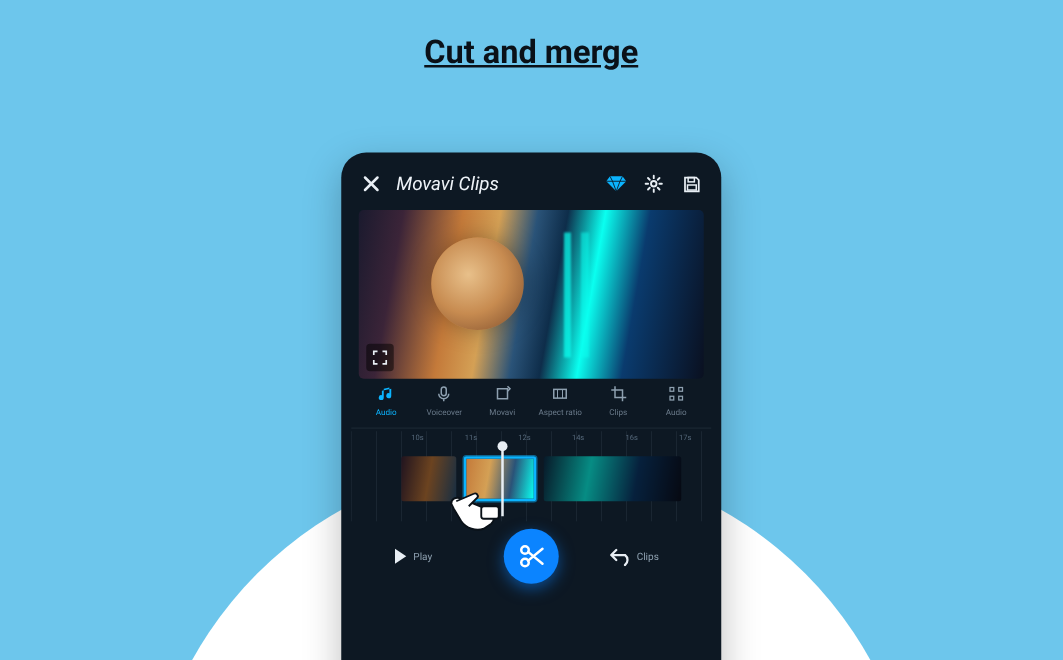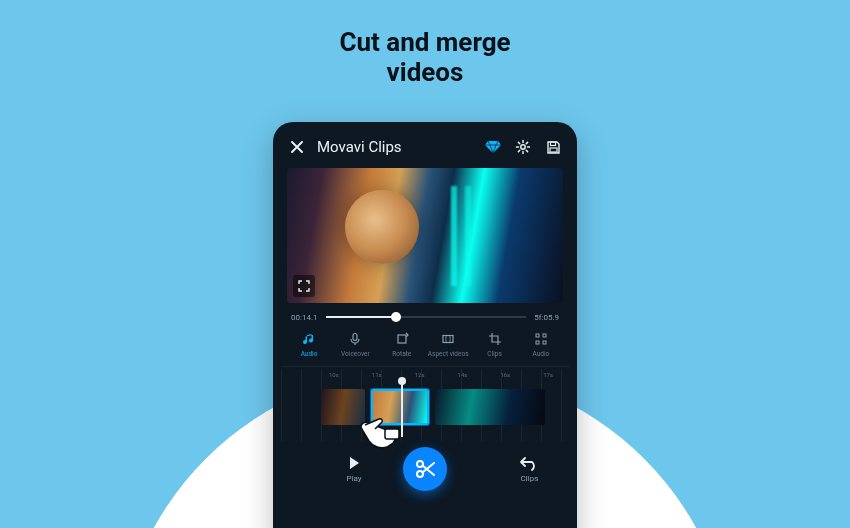--- a/index.html
+++ b/index.html
@@ -11,20 +11,21 @@
     position: relative;
     overflow: hidden;
   }
   .headline {
     text-align: center;
     font-weight: 700;
     font-size: 26px;
     color: #0a1118;
     padding-top: 28px;
     line-height: 1.15;
+    text-decoration: underline;
   }
   .white-circle {
     position: absolute;
     width: 620px;
     height: 620px;
     background: #fff;
     border-radius: 50%;
     left: 50%;
     transform: translateX(-50%);
     bottom: -460px;
@@ -41,20 +42,21 @@
     box-shadow: 0 10px 30px rgba(0,0,0,.25);
     padding: 10px 8px;
     color: #c8d4de;
   }
   .appbar {
     display: flex;
     align-items: center;
     height: 30px;
     gap: 10px;
     padding: 0 6px;
+    font-style: italic;
   }
   .appbar .title { font-size: 15px; color: #eef3f8; flex: 0 0 auto; }
   .appbar .spacer { flex: 1; }
   .icon-btn { width: 20px; height: 20px; display: flex; align-items: center; justify-content: center; cursor: pointer; }
   .preview {
     margin: 6px 6px 0 6px;
     height: 135px;
     border-radius: 4px;
     position: relative;
     background: linear-gradient(100deg, #1a1a2e 0%, #3b2438 12%, #c47a3a 28%, #d4a055 38%, #2a5378 48%, #0e2d4a 56%, #0afff0 66%, #0a3b6e 78%, #0a1020 100%);
@@ -195,39 +197,38 @@
     z-index: 5;
     pointer-events: none;
   }
   .bottombar {
     display: flex;
     align-items: center;
     justify-content: space-around;
     padding: 6px 10px 0 10px;
     position: relative;
   }
-  .bbtn { display:flex; flex-direction:column; align-items:flex-end; gap:3px; width:50px;}
+  .bbtn { display:flex; align-items:center; gap:3px; width:50px;}
   .bbtn .blabel { font-size: 8px; color:#8ea0b0; }
   .cut-fab {
     width: 44px;
     height: 44px;
     border-radius: 50%;
     background: #0b84ff;
     display: flex;
     align-items: center;
     justify-content: center;
     box-shadow: 0 4px 12px rgba(11,132,255,.5);
   }
 </style>
 </head>
 <body>
 
 <div class="headline">
   <div>Cut and merge</div>
-  <div>videos</div>
 </div>
 
 <div class="white-circle"></div>
 
 <div class="phone">
 
   <div class="appbar">
     <div class="icon-btn">
       <svg width="14" height="14" viewBox="0 0 14 14">
           <path d="M2 2 L12 12 M12 2 L2 12" stroke="#e8eef4" stroke-width="2" stroke-linecap="round"></path>
@@ -257,29 +258,20 @@
   </div>
 
   <div class="preview">
     <div class="fullscreen-btn">
       <svg width="12" height="12" viewBox="0 0 12 12">
           <path d="M1 4V1h3M11 4V1H8M1 8v3h3M11 8v3H8" stroke="#e8eef4" stroke-width="1.4" fill="none"></path>
         </svg>
     </div>
   </div>
 
-  <div class="timebar">
-    <span>00:14.1</span>
-    <div class="slider">
-      <div class="track"></div>
-      <div class="fill"></div>
-      <div class="thumb"></div>
-    </div>
-    <span>5f:05.9</span>
-  </div>
 
   <div class="toolrow">
     <div class="tool accent">
       <div class="ticon">
           <svg width="14" height="14" viewBox="0 0 14 14">
             <path d="M5 3v7a2 2 0 1 1-1.5-1.9V4.5L11 3v5.5a2 2 0 1 1-1.5-1.9V2L5 3z" fill="#0bb4ff"></path>
           </svg>
         </div>
       <div class="tlabel">Audio</div>
     </div>
@@ -292,30 +284,30 @@
         </div>
       <div class="tlabel">Voiceover</div>
     </div>
     <div class="tool">
       <div class="ticon">
           <svg width="14" height="14" viewBox="0 0 14 14">
             <rect x="3" y="3" width="8" height="8" fill="none" stroke="#8ea0b0" stroke-width="1.2"></rect>
             <path d="M11 1l2 2-2 2" stroke="#8ea0b0" stroke-width="1.2" fill="none"></path>
           </svg>
         </div>
-      <div class="tlabel">Rotate</div>
+      <div class="tlabel">Movavi</div>
     </div>
     <div class="tool">
       <div class="ticon">
           <svg width="14" height="14" viewBox="0 0 14 14">
             <rect x="2" y="3.5" width="10" height="7" fill="none" stroke="#8ea0b0" stroke-width="1.2"></rect>
             <path d="M5 3.5v7M9 3.5v7" stroke="#8ea0b0" stroke-width="0.8"></path>
           </svg>
         </div>
-      <div class="tlabel">Aspect videos</div>
+      <div class="tlabel">Aspect ratio</div>
     </div>
     <div class="tool">
       <div class="ticon">
           <svg width="14" height="14" viewBox="0 0 14 14">
             <path d="M4 1v9h9M1 4h9v9" stroke="#8ea0b0" stroke-width="1.2" fill="none"></path>
           </svg>
         </div>
       <div class="tlabel">Clips</div>
     </div>
     <div class="tool">

